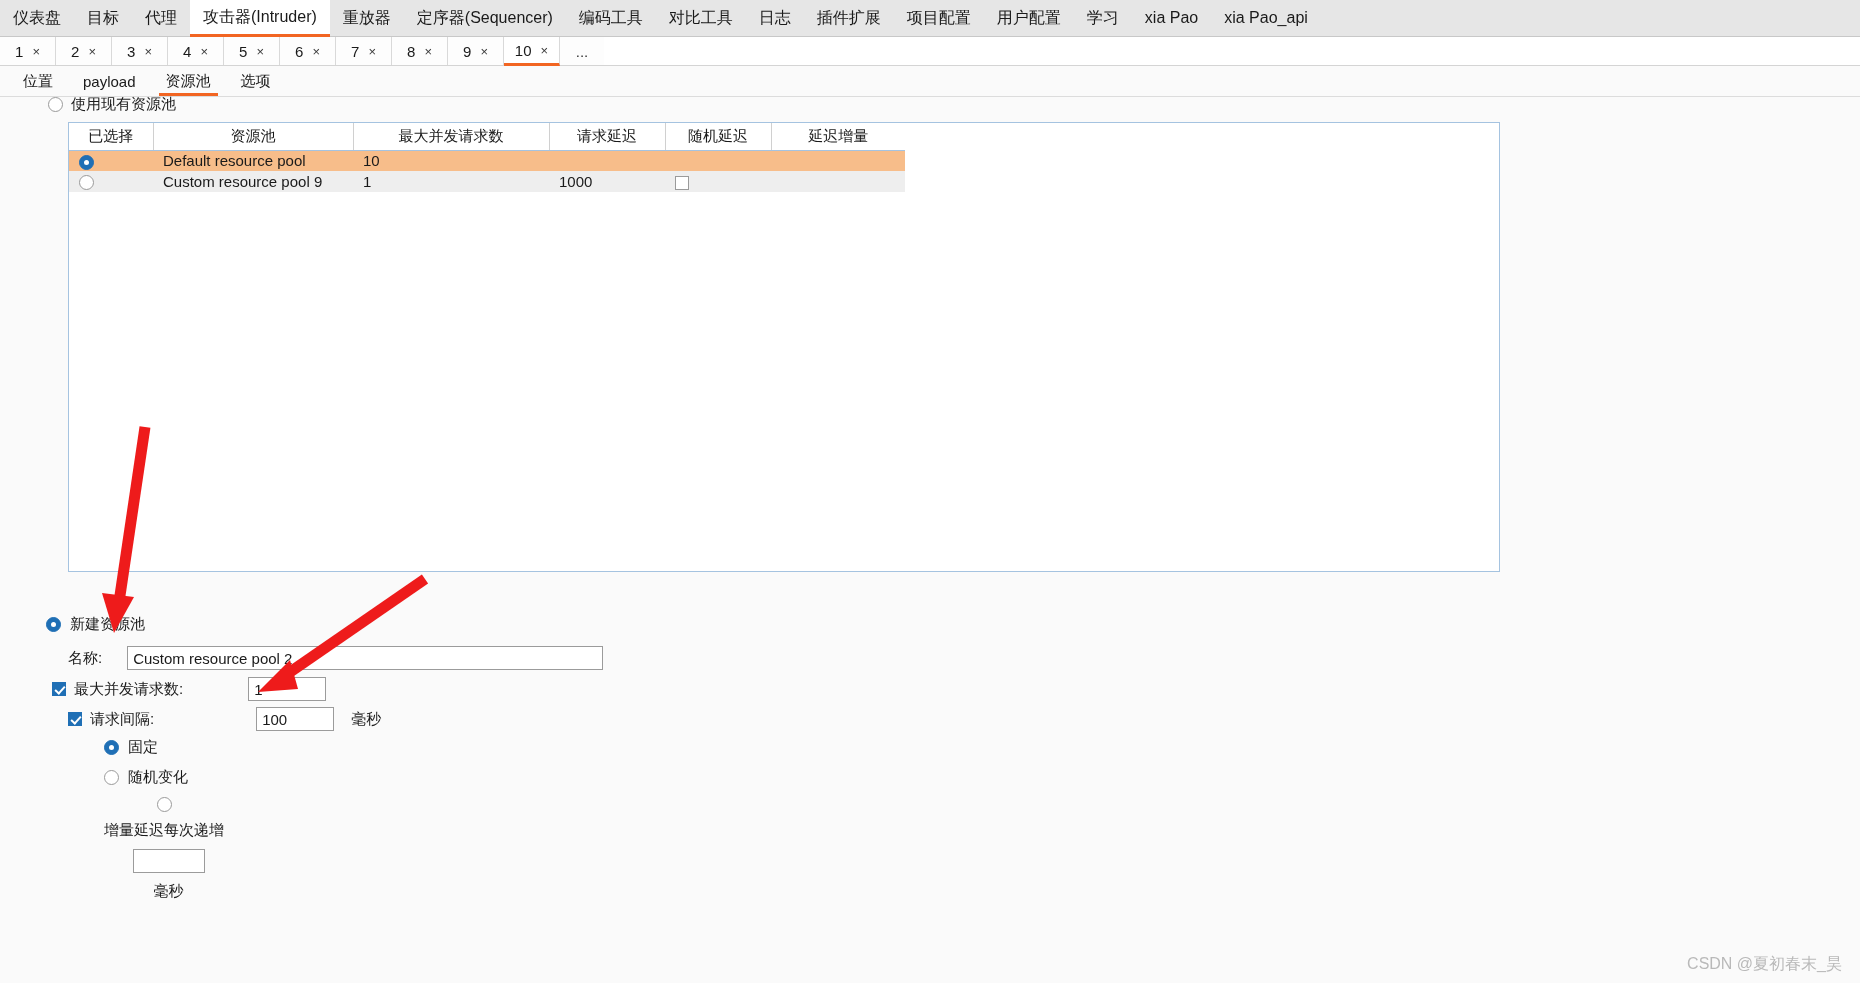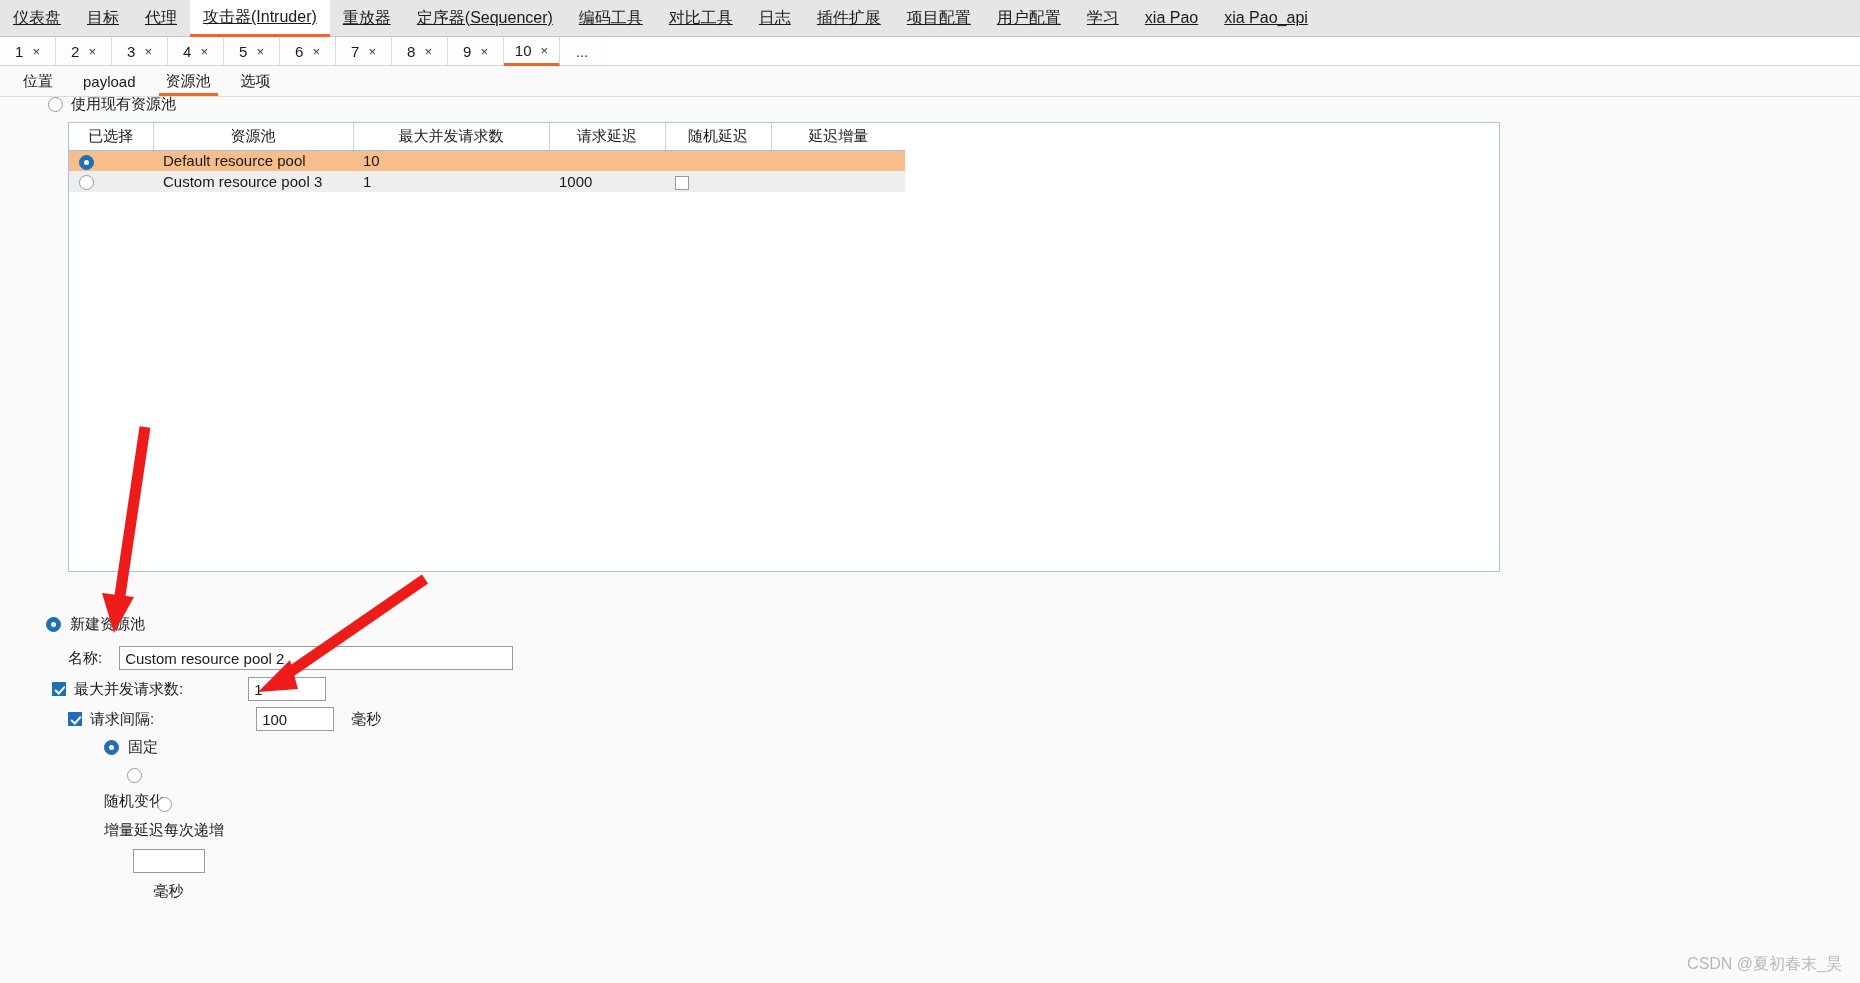--- a/index.html
+++ b/index.html
@@ -19,21 +19,20 @@
   }
   .main-tab {
     display: flex; align-items: center; justify-content: center;
     padding: 12px 13px;
     font-size: 16px;
     color: #1a1a1a;
     white-space: nowrap;
     cursor: default;
     background: #e6e6e6;
     position: relative;
-    text-decoration: underline;
   }
   .main-tab.active {
     background: #ffffff;
     border-bottom: 3px solid #f26522;
     margin-bottom: -1px;
   }
 
   
   .num-tabbar {
     display: flex; align-items: stretch;
@@ -183,37 +182,37 @@
   .newpool-radio-row .lbl { font-size: 15px; color: #1a1a1a; }
 
   .form-row {
     position: absolute;
     display: flex; align-items: center;
   }
   .row-name   { left: 68px; top: 549px; gap: 9px; }
   .row-conc   { left: 52px; top: 580px; gap: 8px; }
   .row-intv   { left: 68px; top: 610px; gap: 8px; }
   .row-fixed  { left: 104px; top: 641px; gap: 9px; }
-  .row-rand   { left: 104px; top: 671px; gap: 9px; flex-direction: column; }
+  .row-rand   { left: 104px; top: 671px; gap: 9px; }
   .row-incr   { left: 104px; top: 700px; gap: 9px; flex-direction: column; }
 
   .form-label { font-size: 15px; color: #1a1a1a; white-space: nowrap; }
   .unit-label { font-size: 15px; color: #1a1a1a; margin-left: 9px; }
 
   .text-input {
     height: 24px;
     border: 1px solid #9b9b9b;
     background: #ffffff;
     font-size: 15px;
     color: #1a1a1a;
     padding: 0 5px;
     font-family: "Liberation Sans", "DejaVu Sans", sans-serif;
     outline: none;
   }
-  .input-name  { width: 394px; margin-left: 8px; }
+  .input-name  { width: 476px; margin-left: 16px; }
   .input-conc  { width: 78px; margin-left: 57px; }
   .input-intv  { width: 78px; margin-left: 94px; }
   .input-incr  { width: 72px; margin-left: 9px; }
 
   
   .arrows {
     position: absolute; left: 0; top: 0;
     width: 1860px; height: 886px;
     pointer-events: none;
   }
@@ -374,21 +373,21 @@
           <td>Default resource pool</td>
           <td>10</td>
           <td></td>
           <td class="cell-check"></td>
           <td></td>
         </tr>
         <tr class="row-plain">
           <td class="cell-radio">
             <span class="radio"></span>
           </td>
-          <td>Custom resource pool 3</td>
+          <td>Custom resource pool 9</td>
           <td>1</td>
           <td>1000</td>
           <td class="cell-check">
             <span class="checkbox"></span>
           </td>
           <td></td>
         </tr>
       </tbody>
     </table>
   </div>

